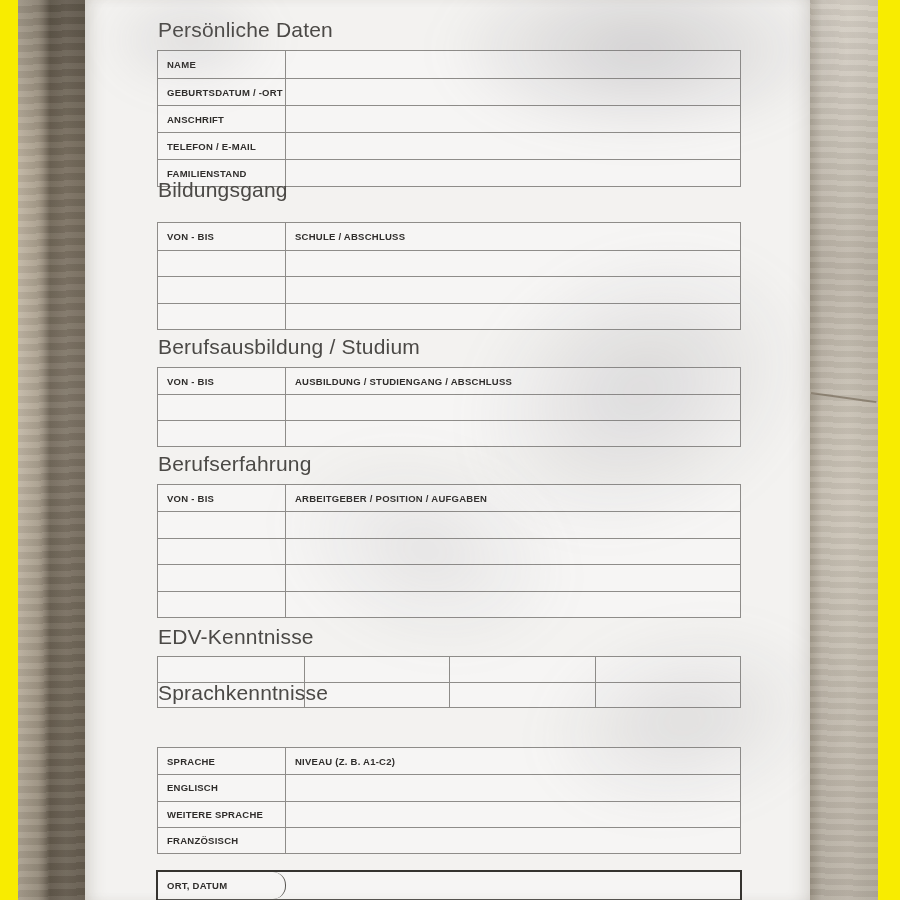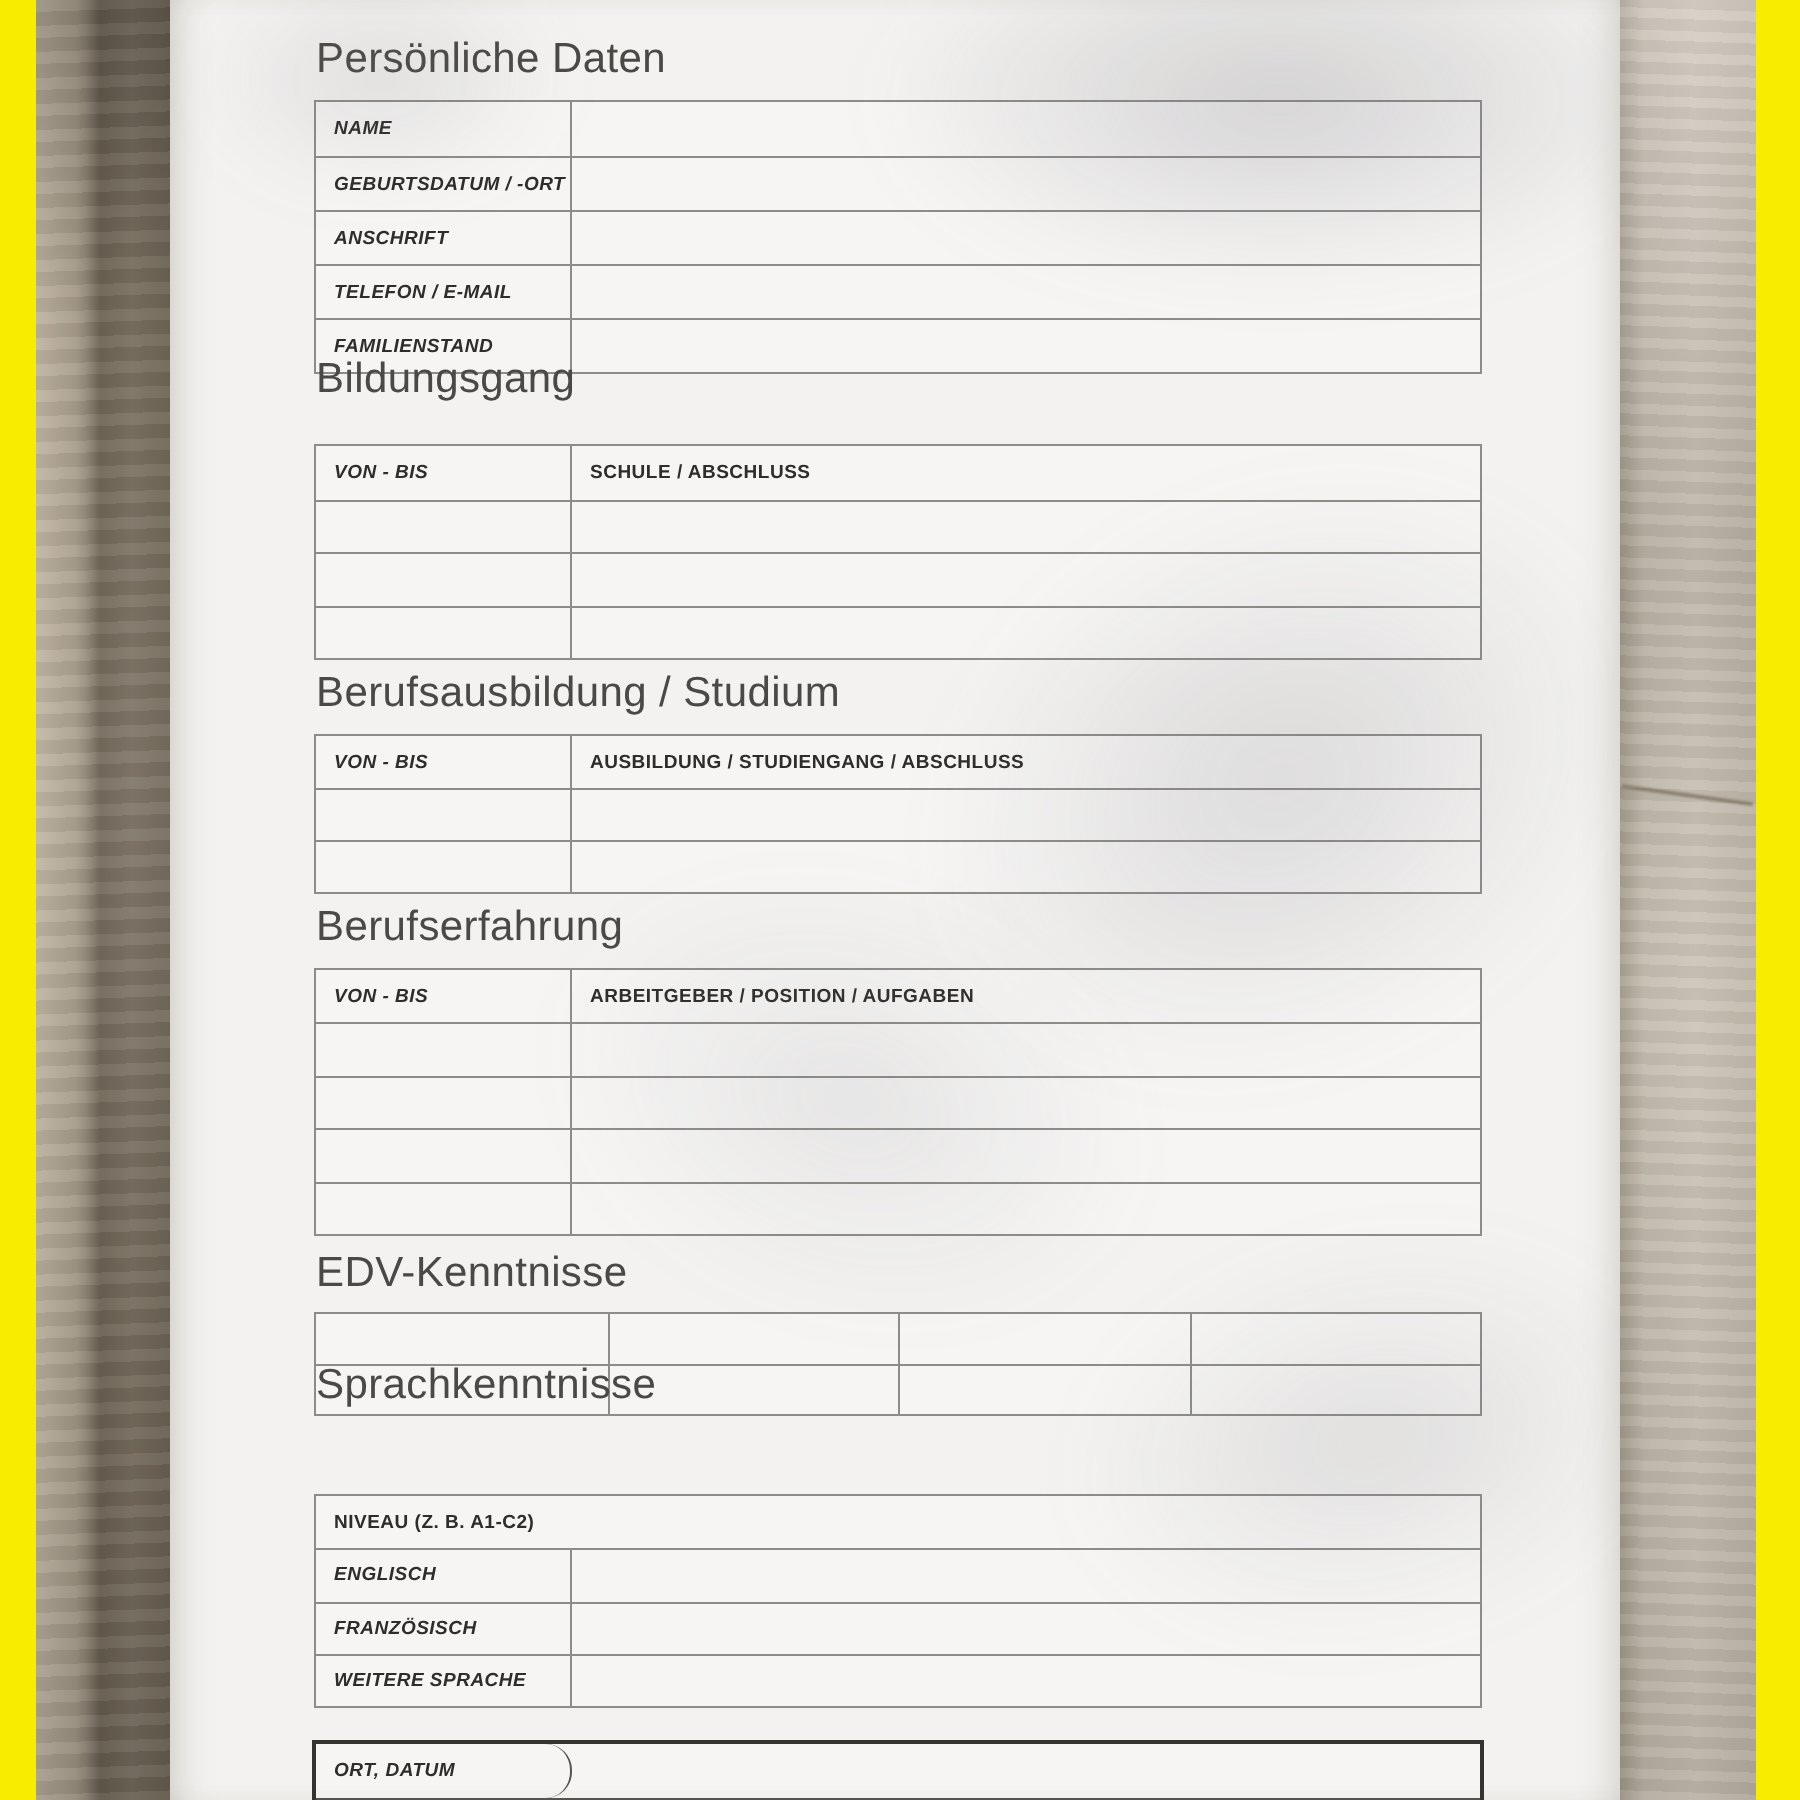--- a/index.html
+++ b/index.html
@@ -85,21 +85,20 @@
   #tbl-lang{top:747px;height:107px;grid-template-rows:repeat(4,1fr);}
 
   .row{display:flex;box-sizing:border-box;}
   .row + .row{border-top:1px solid #8e8c89;}
   .lbl{
     width:128px;flex:0 0 128px;box-sizing:border-box;
     border-right:1px solid #8e8c89;
     display:flex;align-items:center;padding-left:9px;
     font-size:9.5px;font-weight:700;color:#2f2d2b;letter-spacing:0.25px;
     white-space:nowrap;
-    font-style:italic;
   }
   .val{flex:1;display:flex;align-items:center;padding-left:9px;
     font-size:9.5px;font-weight:700;color:#2f2d2b;letter-spacing:0.25px;}
   .cell{flex:1 1 25%;box-sizing:border-box;}
   .cell + .cell{border-left:1px solid #8e8c89;}
 
   
   #sig-box{
     position:absolute;left:156px;top:870px;width:586px;height:60px;
     border:2px solid #35332f;box-sizing:border-box;
@@ -219,32 +218,33 @@
         <div class="cell"></div>
         <div class="cell"></div>
         <div class="cell"></div>
         <div class="cell"></div>
       </div>
     </div>
 
     <h2 class="title" id="title-lang">Sprachkenntnisse</h2>
     <div class="tbl" id="tbl-lang">
       <div class="row">
+        <div class="lbl">SPRACHE</div>
         <div class="val">NIVEAU (Z. B. A1-C2)</div>
       </div>
       <div class="row">
         <div class="lbl">ENGLISCH</div>
         <div class="val"></div>
       </div>
       <div class="row">
+        <div class="lbl">WEITERE SPRACHE</div>
+        <div class="val"></div>
+      </div>
+      <div class="row">
         <div class="lbl">FRANZÖSISCH</div>
-        <div class="val"></div>
-      </div>
-      <div class="row">
-        <div class="lbl">WEITERE SPRACHE</div>
         <div class="val"></div>
       </div>
     </div>
 
     <div id="sig-box">
       <div class="row">
         <div class="lbl">ORT, DATUM</div>
         <div class="val"></div>
       </div>
       <div class="row">

